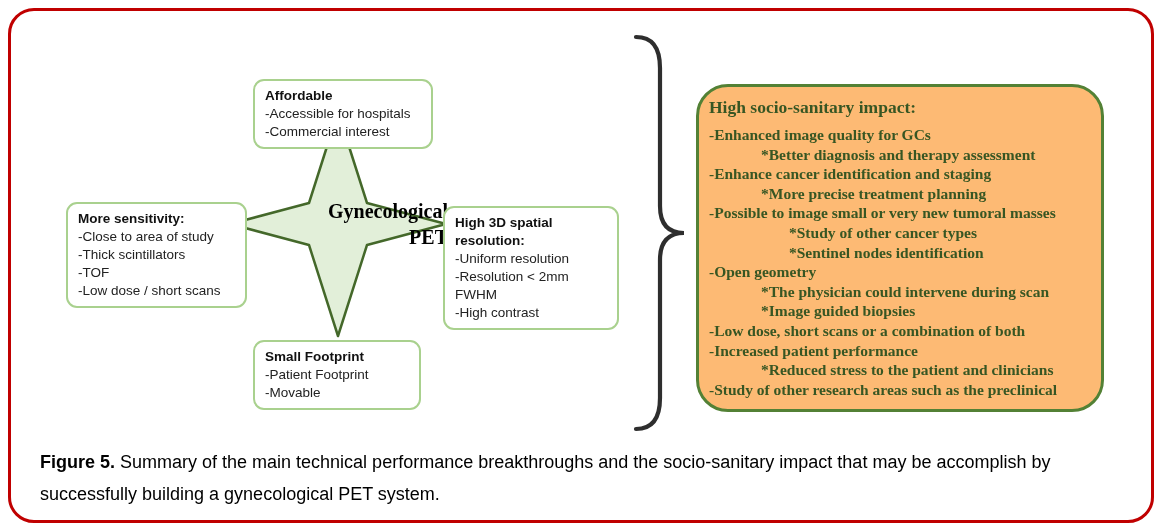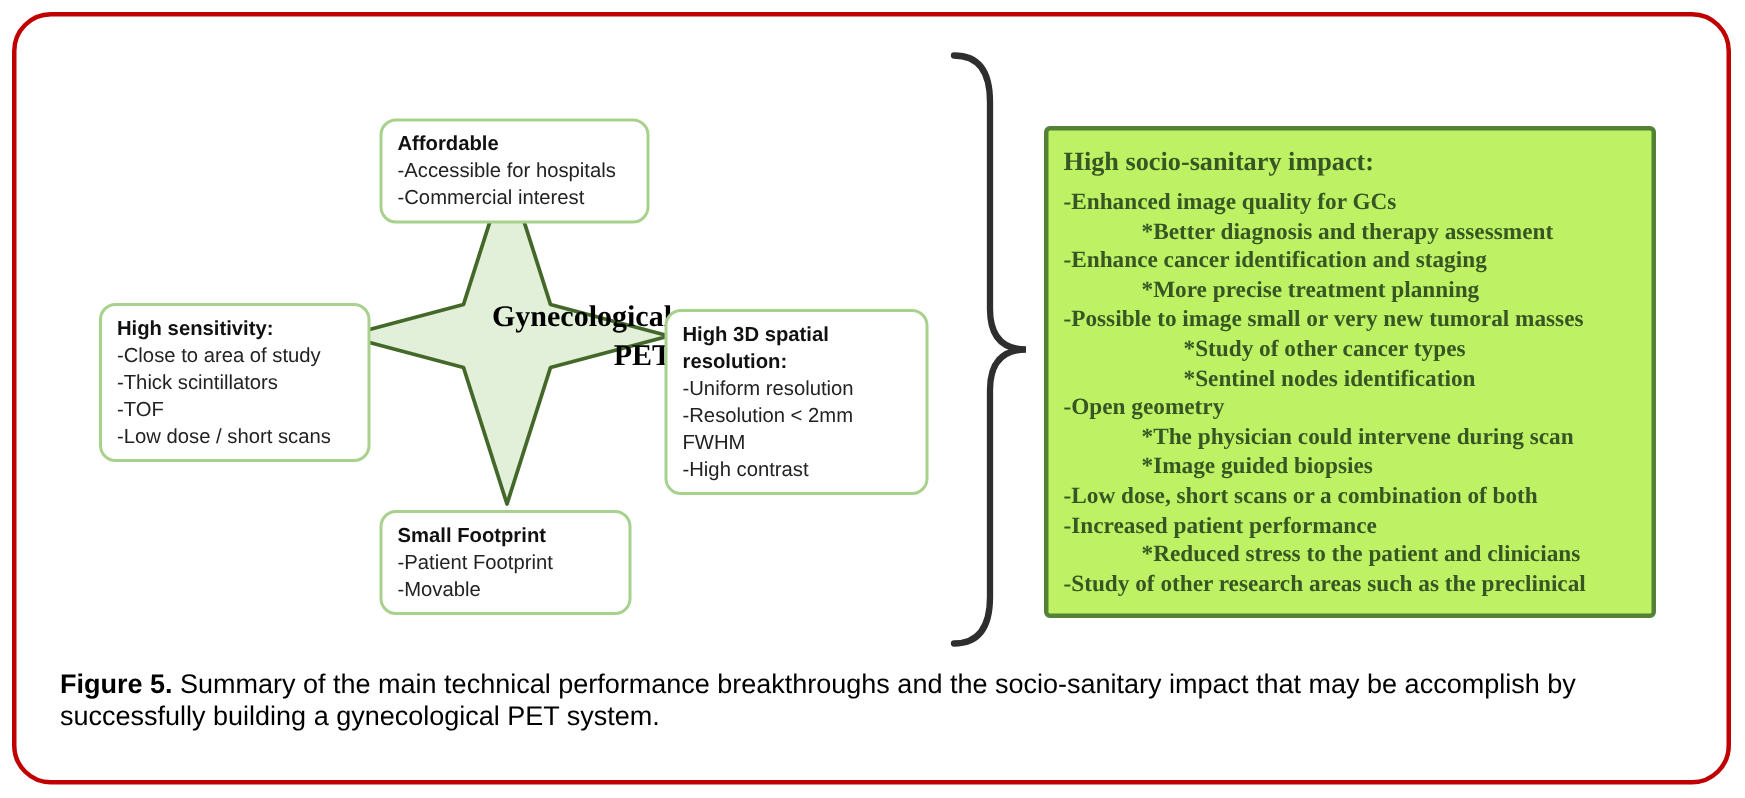--- a/index.html
+++ b/index.html
@@ -41,32 +41,32 @@
     position:absolute;left:0;right:0;top:50%;transform:translateY(-50%);
     text-align:right;font-family:"Liberation Serif",serif;font-weight:bold;
     font-size:20px;line-height:26px;color:#000;
   }
   
   .brace-wrap{position:absolute;left:626px;top:34px;width:66px;height:398px;z-index:1;}
   .brace-path{fill:none;stroke:var(--brace,#2e2e2e);stroke-width:4.2;stroke-linecap:round;}
   
   .impact-box{
     position:absolute;left:696px;top:84px;width:408px;min-height:316px;
-    border:3px solid var(--impact-border,#538135);border-radius:4px;background:#bef264;
+    border:3px solid var(--impact-border,#538135);border-radius:32px;background:#fdba74;
     padding:10px 12px 10px 10px;z-index:2;
     font-family:"Liberation Serif",serif;color:var(--impact-text,#375623);
   }
   .impact-title{font-weight:bold;font-size:17.5px;margin-bottom:7px;}
   .impact-line{font-size:15.5px;line-height:19.6px;white-space:nowrap;font-weight:bold;}
   .ind-1{padding-left:52px;}
   .ind-2{padding-left:80px;}
   
   .caption{
     position:absolute;left:40px;top:446px;width:1092px;
-    font-size:18px;line-height:21px;color:#000;z-index:2;
+    font-size:18px;line-height:32px;color:#000;z-index:2;
   }
   .caption .cap-label{font-weight:bold;}
 </style>
 </head>
 <body>
 
 <div class="canvas">
   <div class="frame"></div>
 
   <div class="star-wrap">
@@ -79,21 +79,21 @@
     </div>
   </div>
 
   <div class="mini-box box-top">
     <div class="bx-title">Affordable</div>
     <div class="bx-item">-Accessible for hospitals</div>
     <div class="bx-item">-Commercial interest</div>
   </div>
 
   <div class="mini-box box-left">
-    <div class="bx-title">High sensitivity:</div>
+    <div class="bx-title">More sensitivity:</div>
     <div class="bx-item">-Close to area of study</div>
     <div class="bx-item">-Thick scintillators</div>
     <div class="bx-item">-TOF</div>
     <div class="bx-item">-Low dose / short scans</div>
   </div>
 
   <div class="mini-box box-right">
     <div class="bx-title">High 3D spatial resolution:</div>
     <div class="bx-item">-Uniform resolution</div>
     <div class="bx-item">-Resolution &lt; 2mm FWHM</div>

